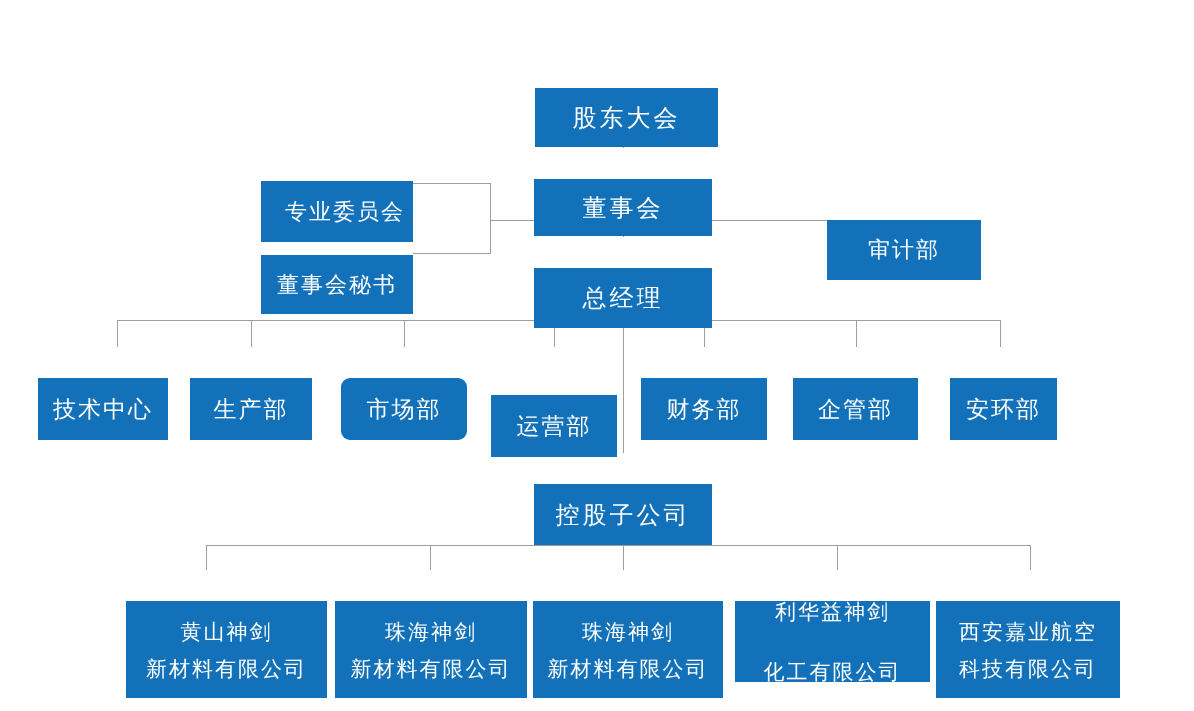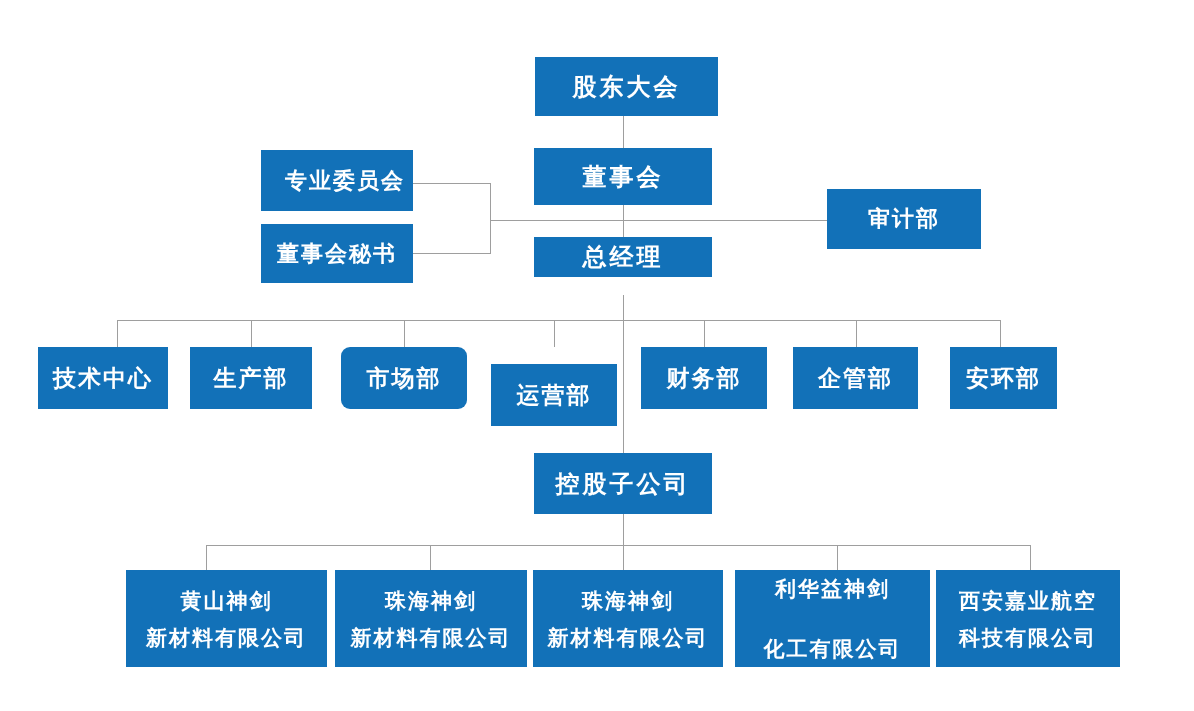--- a/index.html
+++ b/index.html
@@ -19,23 +19,24 @@
   }
   .node{
     position:absolute;
     background:var(--node-fill);
     color:var(--node-text);
     display:flex;
     flex-direction:column;
     align-items:center;
     justify-content:center;
     text-align:left;
-    font-weight:bold;
+    font-weight:normal;
     letter-spacing:3px;
     box-sizing:border-box;
+    margin-top:31px;
   }
   .node.lv-top{font-size:24px;}
   .node.lv-side{font-size:22px;letter-spacing:2px;}
   .node.lv-dept{font-size:23px;letter-spacing:2px;}
   .node.lv-sub{font-size:21px;letter-spacing:2px;line-height:37px;}
   .line{
     position:absolute;
     background:var(--connector);
   }
   .line.h{height:1px;}
@@ -74,21 +75,21 @@
   <div class="node lv-top" style="left:535px;top:57px;width:183px;height:59px;">股东大会</div>
 
   <div class="node lv-top" style="left:534px;top:148px;width:178px;height:57px;">董事会</div>
 
   <div class="node lv-side" style="left:261px;top:150px;width:152px;height:61px;padding-left:16px;">专业委员会</div>
 
   <div class="node lv-side" style="left:261px;top:224px;width:152px;height:59px;">董事会秘书</div>
 
   <div class="node lv-side" style="left:827px;top:189px;width:154px;height:60px;">审计部</div>
 
-  <div class="node lv-top" style="left:534px;top:237px;width:178px;height:40px;">总经理</div>
+  <div class="node lv-top" style="left:534px;top:237px;width:178px;height:60px;">总经理</div>
 
   <div class="node lv-dept" style="left:38px;top:347px;width:130px;height:62px;">技术中心</div>
   <div class="node lv-dept" style="left:190px;top:347px;width:122px;height:62px;">生产部</div>
   <div class="node lv-dept" style="left:341px;top:347px;width:126px;height:62px;border-radius:9px;">市场部</div>
   <div class="node lv-dept" style="left:491px;top:364px;width:126px;height:62px;">运营部</div>
   <div class="node lv-dept" style="left:793px;top:347px;width:125px;height:62px;">企管部</div>
   <div class="node lv-dept" style="left:641px;top:347px;width:126px;height:62px;">财务部</div>
   <div class="node lv-dept" style="left:950px;top:347px;width:107px;height:62px;">安环部</div>
 
   <div class="node lv-top" style="left:534px;top:453px;width:178px;height:61px;">控股子公司</div>
@@ -98,21 +99,21 @@
     <span>新材料有限公司</span>
   </div>
   <div class="node lv-sub" style="left:335px;top:570px;width:192px;height:97px;">
     <span>珠海神剑</span>
     <span>新材料有限公司</span>
   </div>
   <div class="node lv-sub" style="left:533px;top:570px;width:190px;height:97px;">
     <span>珠海神剑</span>
     <span>新材料有限公司</span>
   </div>
-  <div class="node lv-sub" style="left:735px;top:570px;width:195px;height:97px;gap:23px;">
+  <div class="node lv-sub" style="left:735px;top:570px;width:195px;height:81px;gap:23px;">
     <span>利华益神剑</span>
     <span>化工有限公司</span>
   </div>
   <div class="node lv-sub" style="left:936px;top:570px;width:184px;height:97px;">
     <span>西安嘉业航空</span>
     <span>科技有限公司</span>
   </div>
 
 </div>
 

